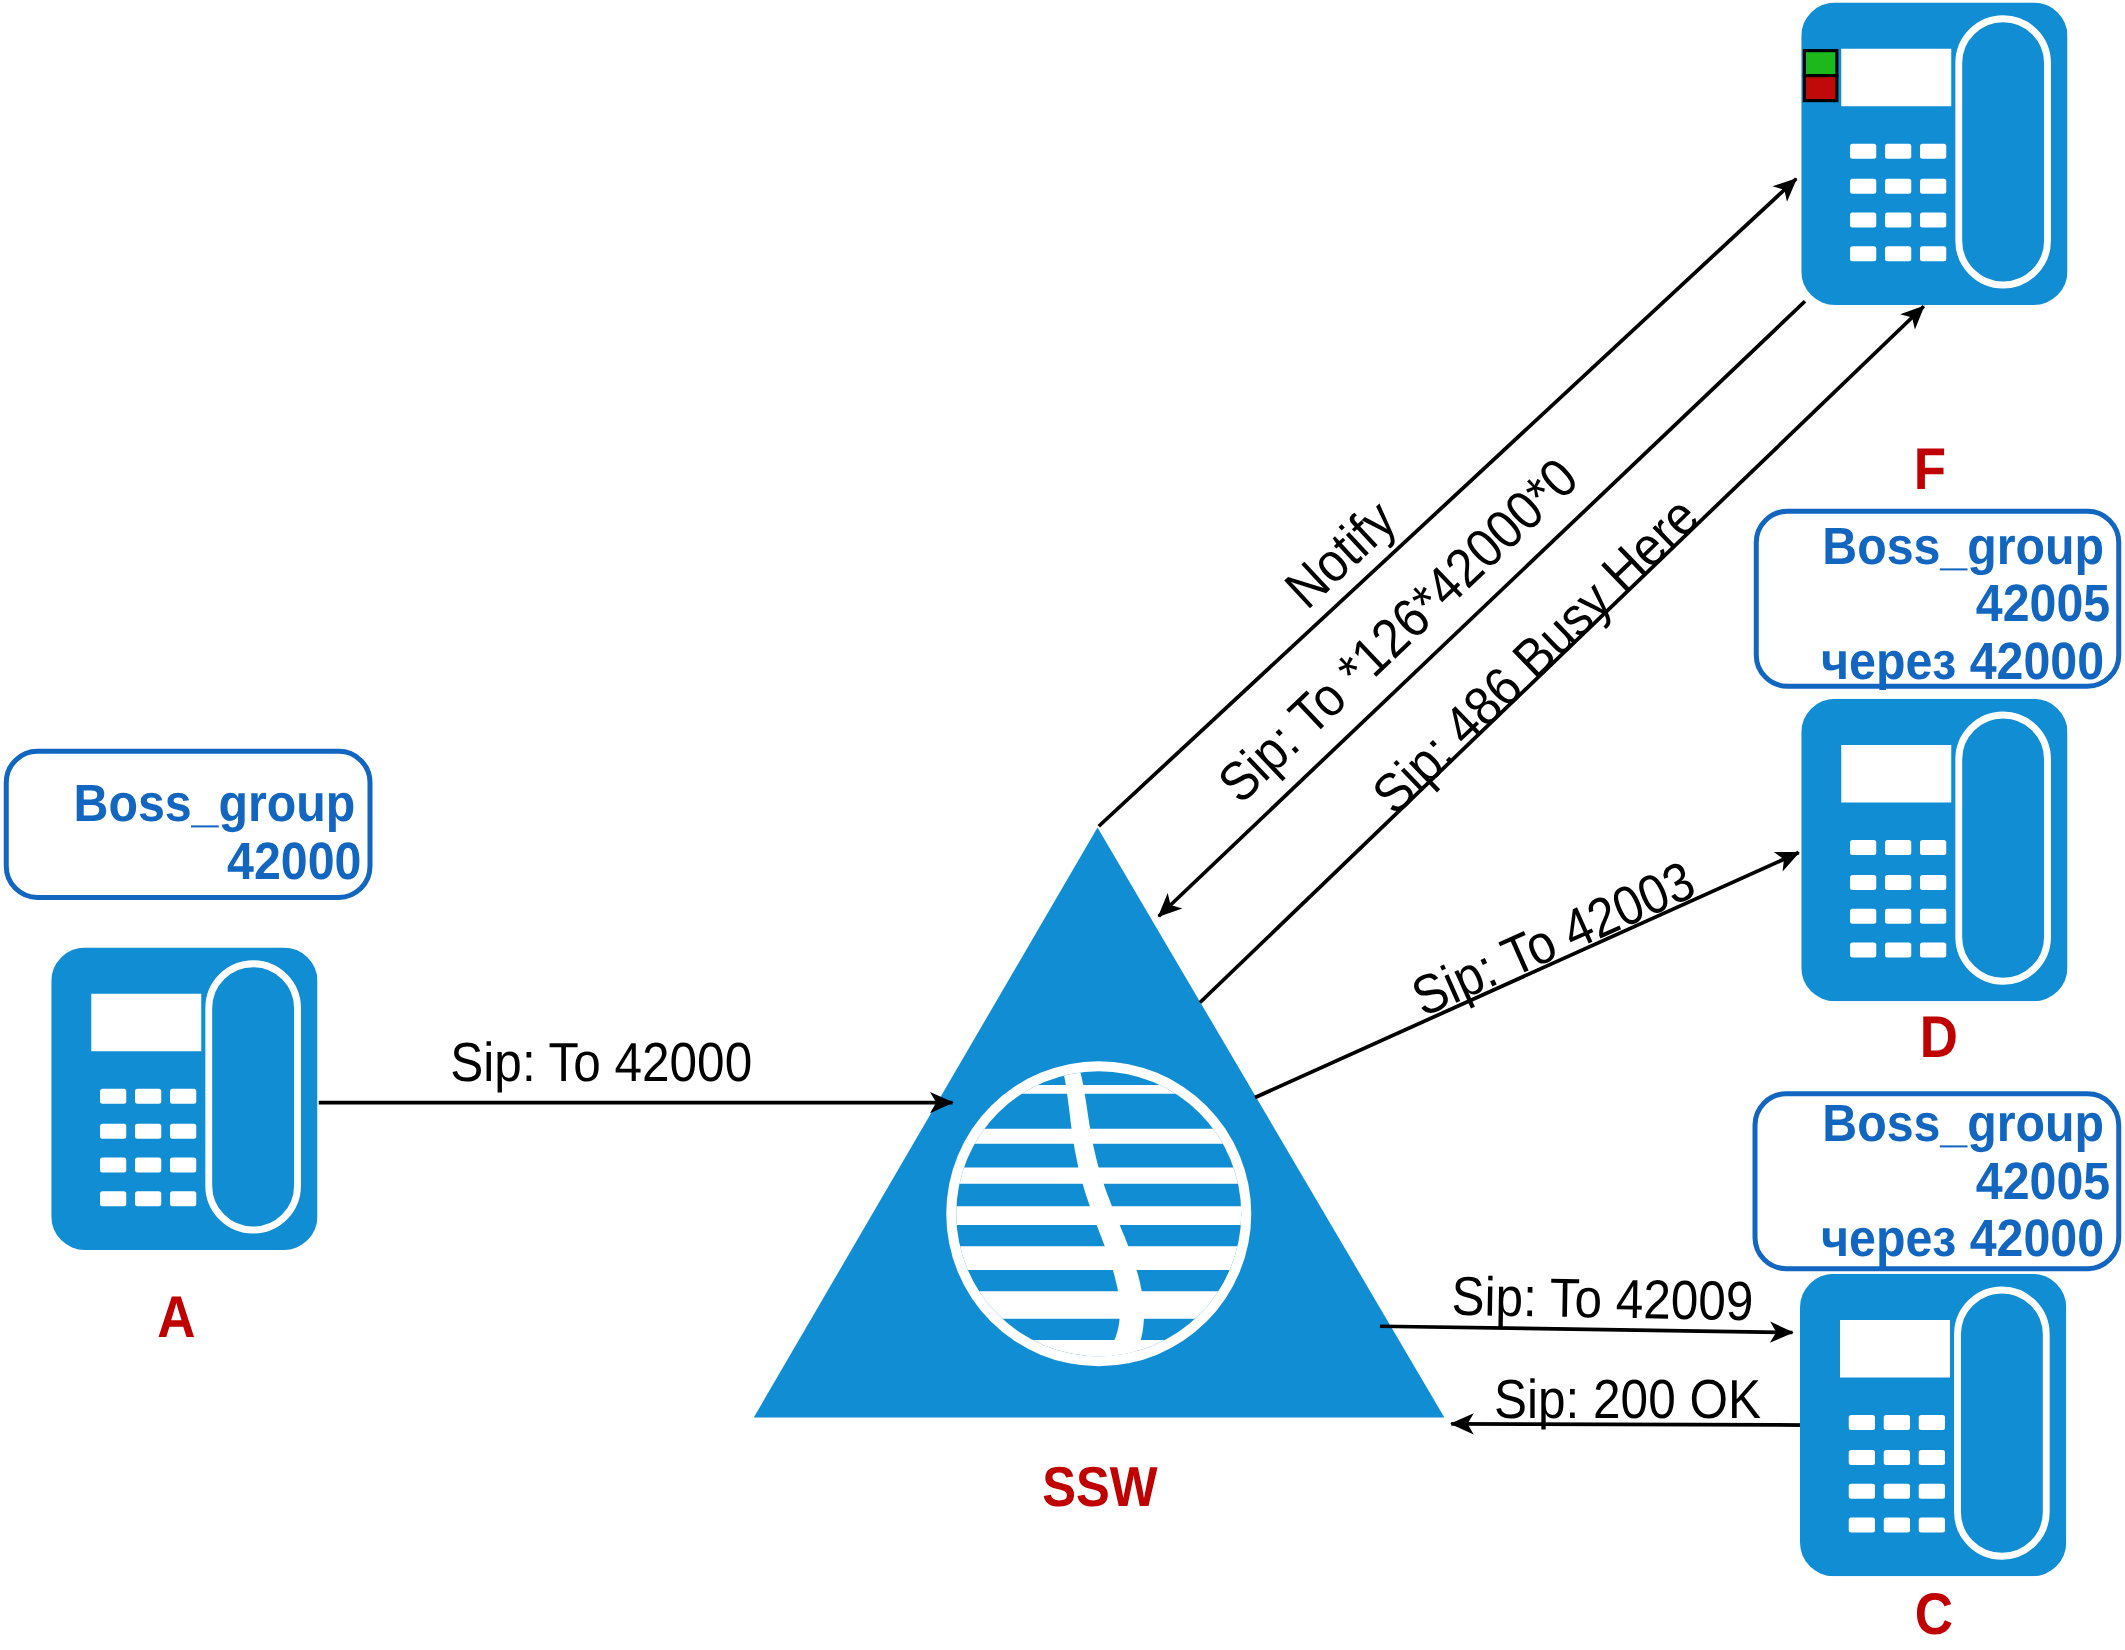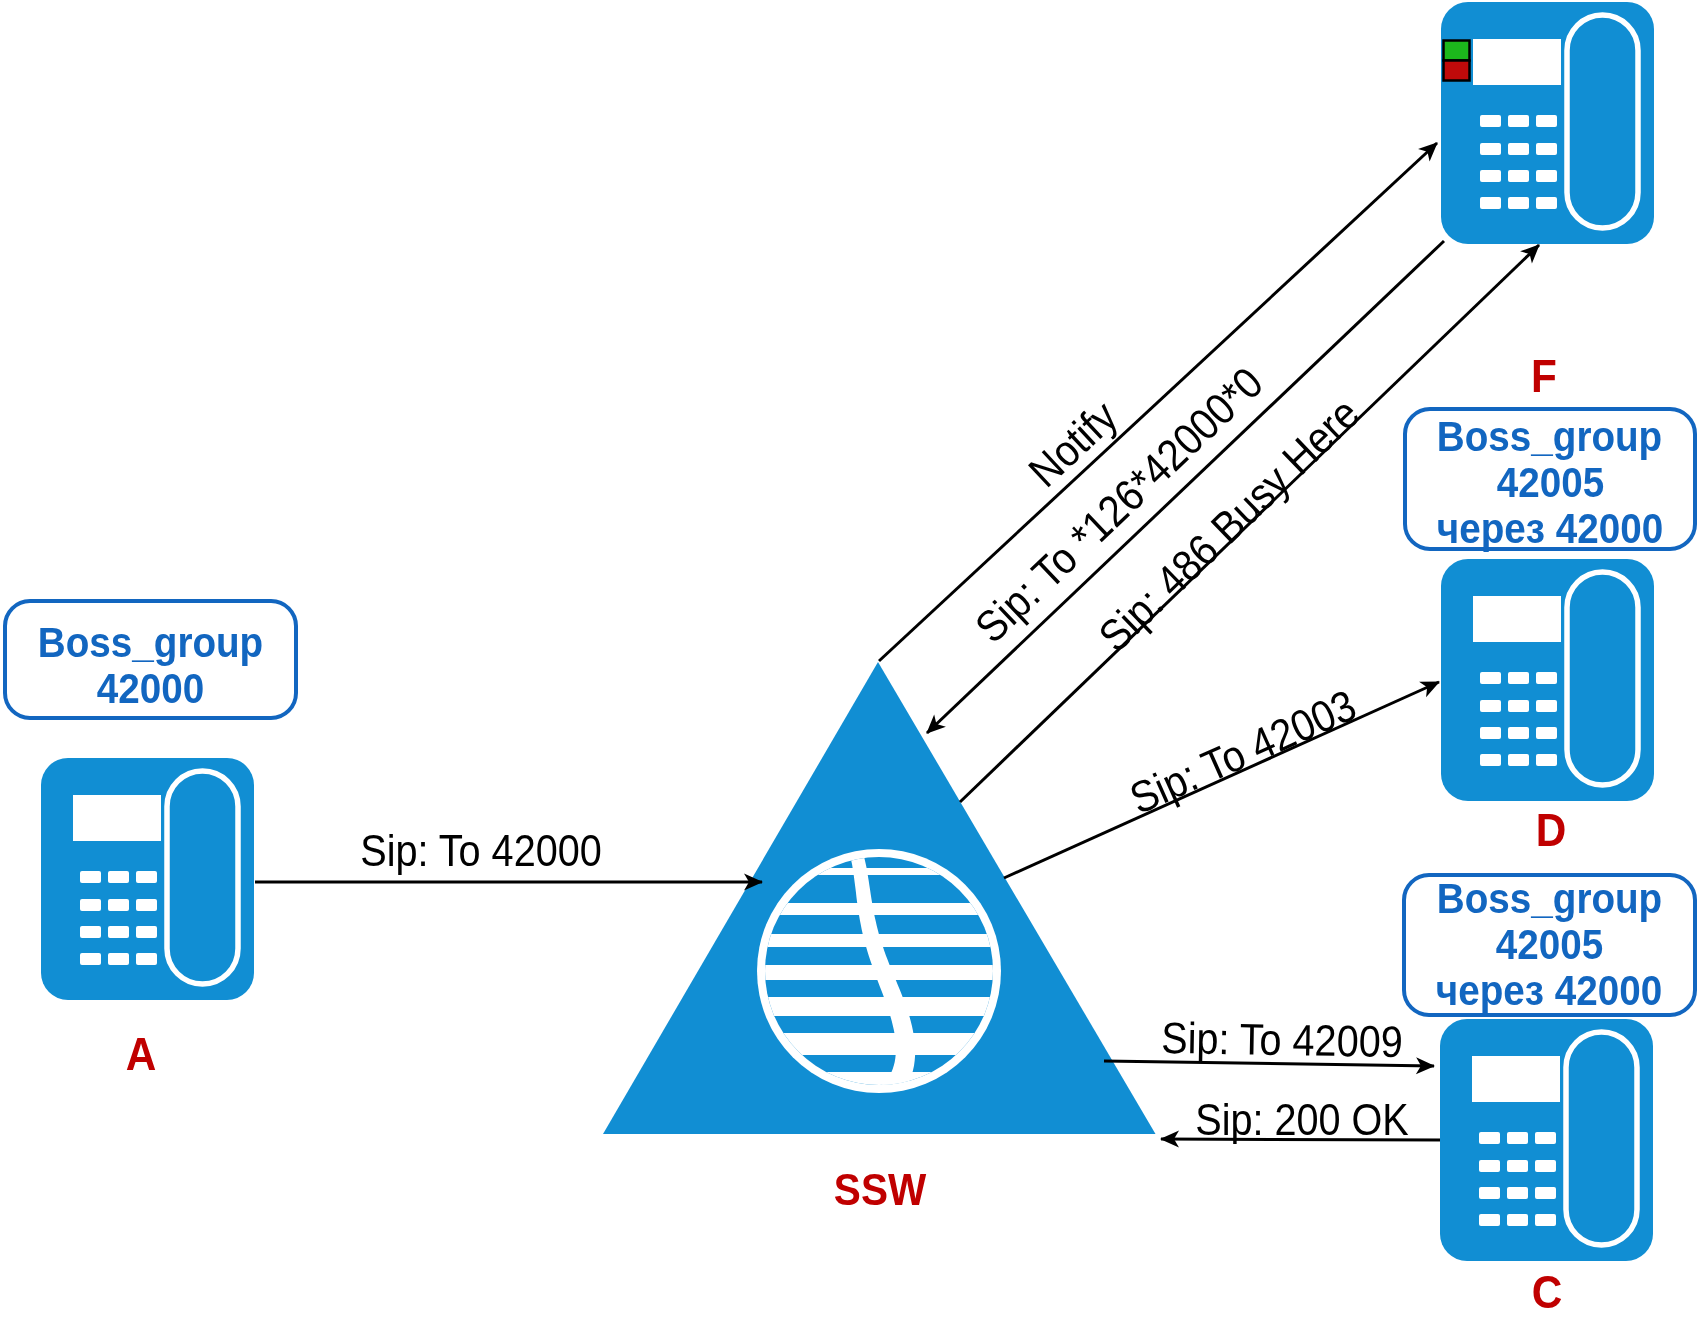--- a/index.html
+++ b/index.html
@@ -28,21 +28,21 @@
   .phone svg { display: block; }
   .group-box {
     position: absolute;
     box-sizing: border-box;
     border: 4.5px solid var(--dark-blue);
     border-radius: 27px;
     background: #ffffff;
     display: flex;
     flex-direction: column;
     justify-content: center;
-    align-items: center;
+    align-items: flex-end;
     text-align: center;
     color: var(--dark-blue);
     font-weight: bold;
     font-size: 42px;
     line-height: 46px;
   }
   .node-letter {
     position: absolute;
     transform: translate(-50%, -50%) scaleX(0.9);
     color: var(--red);

